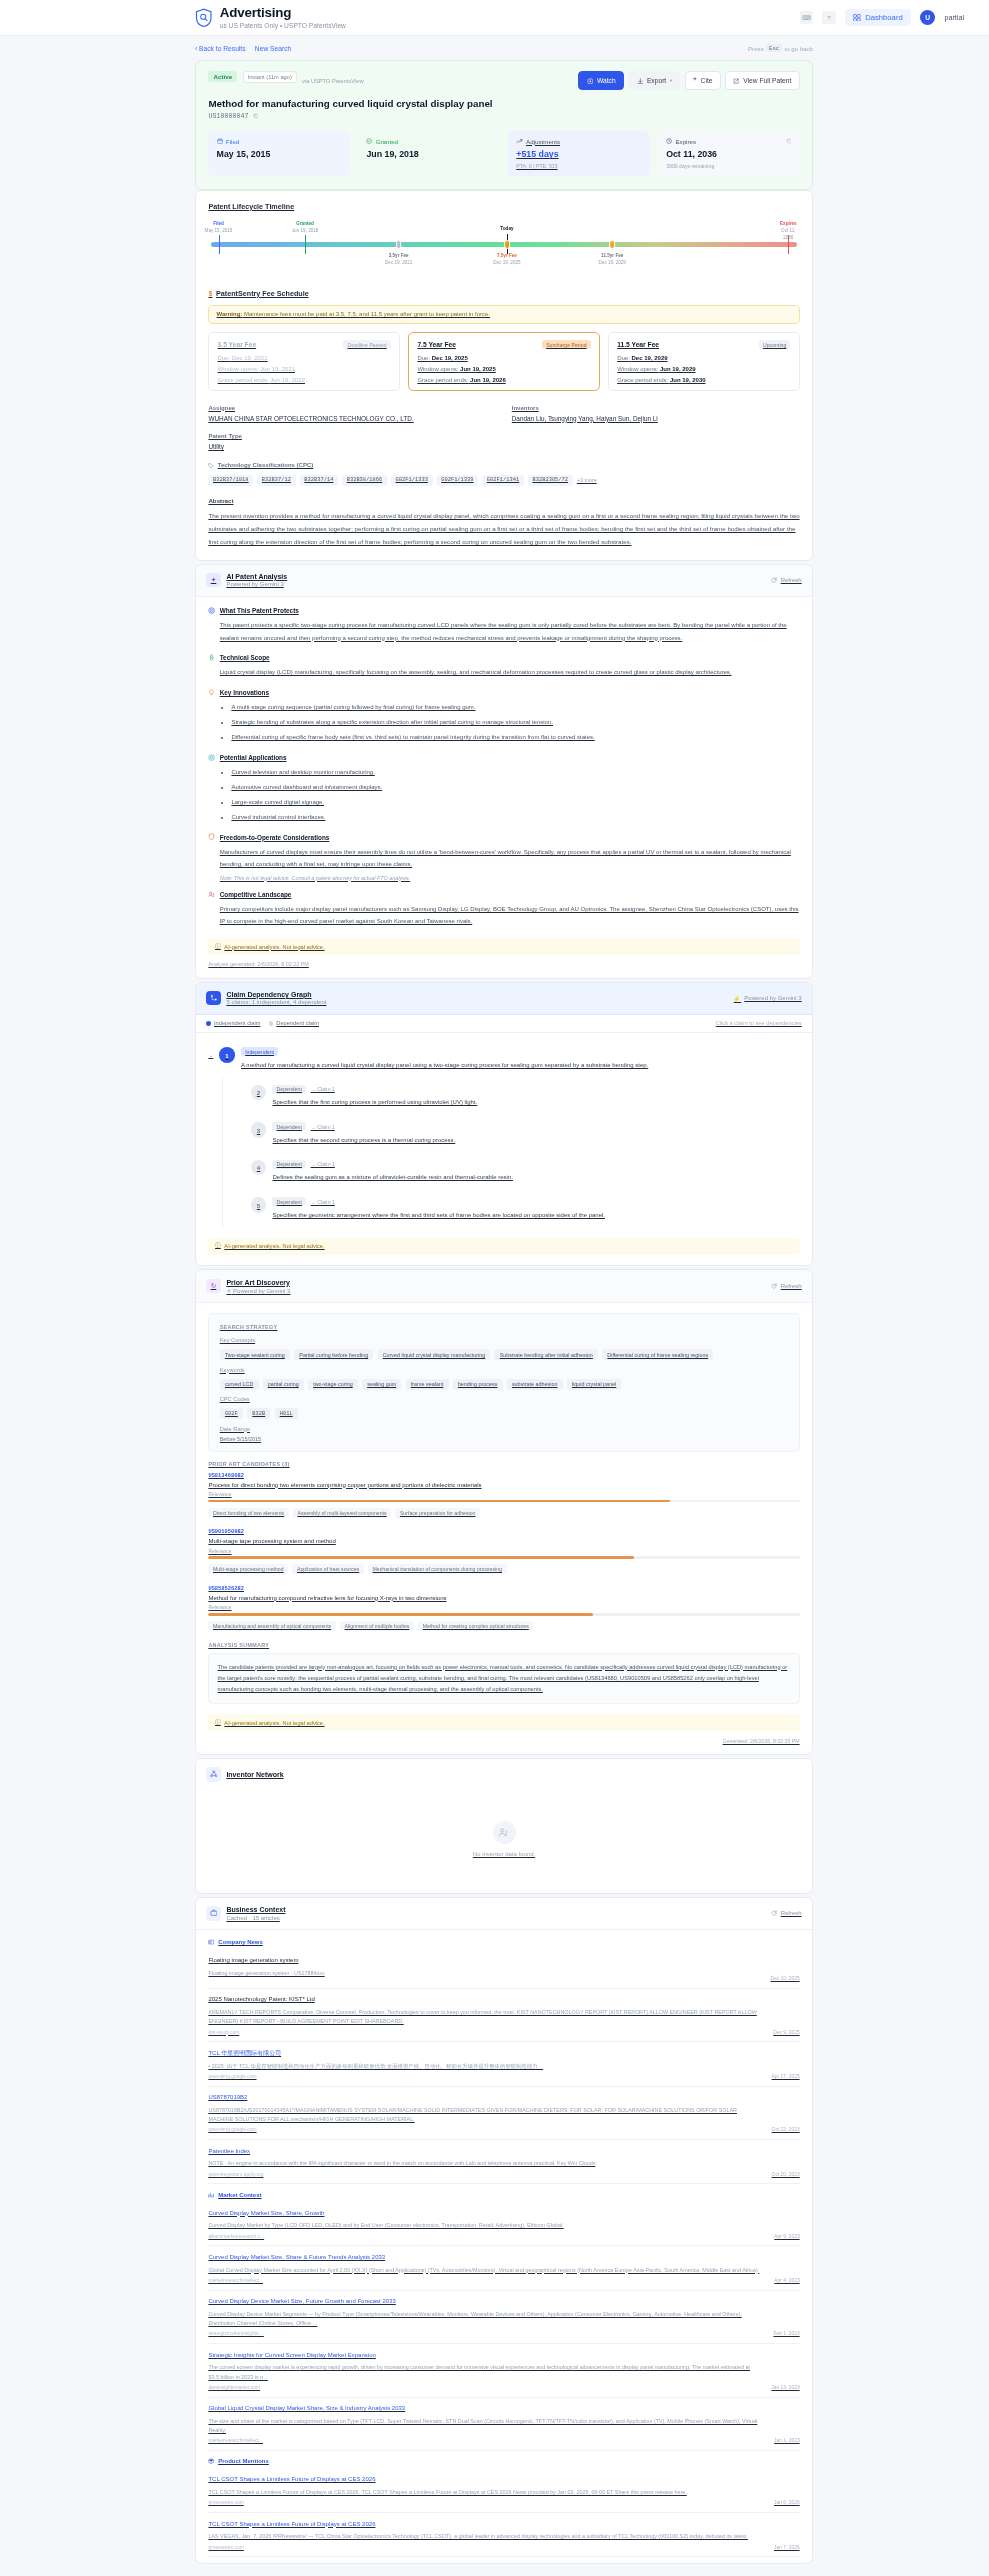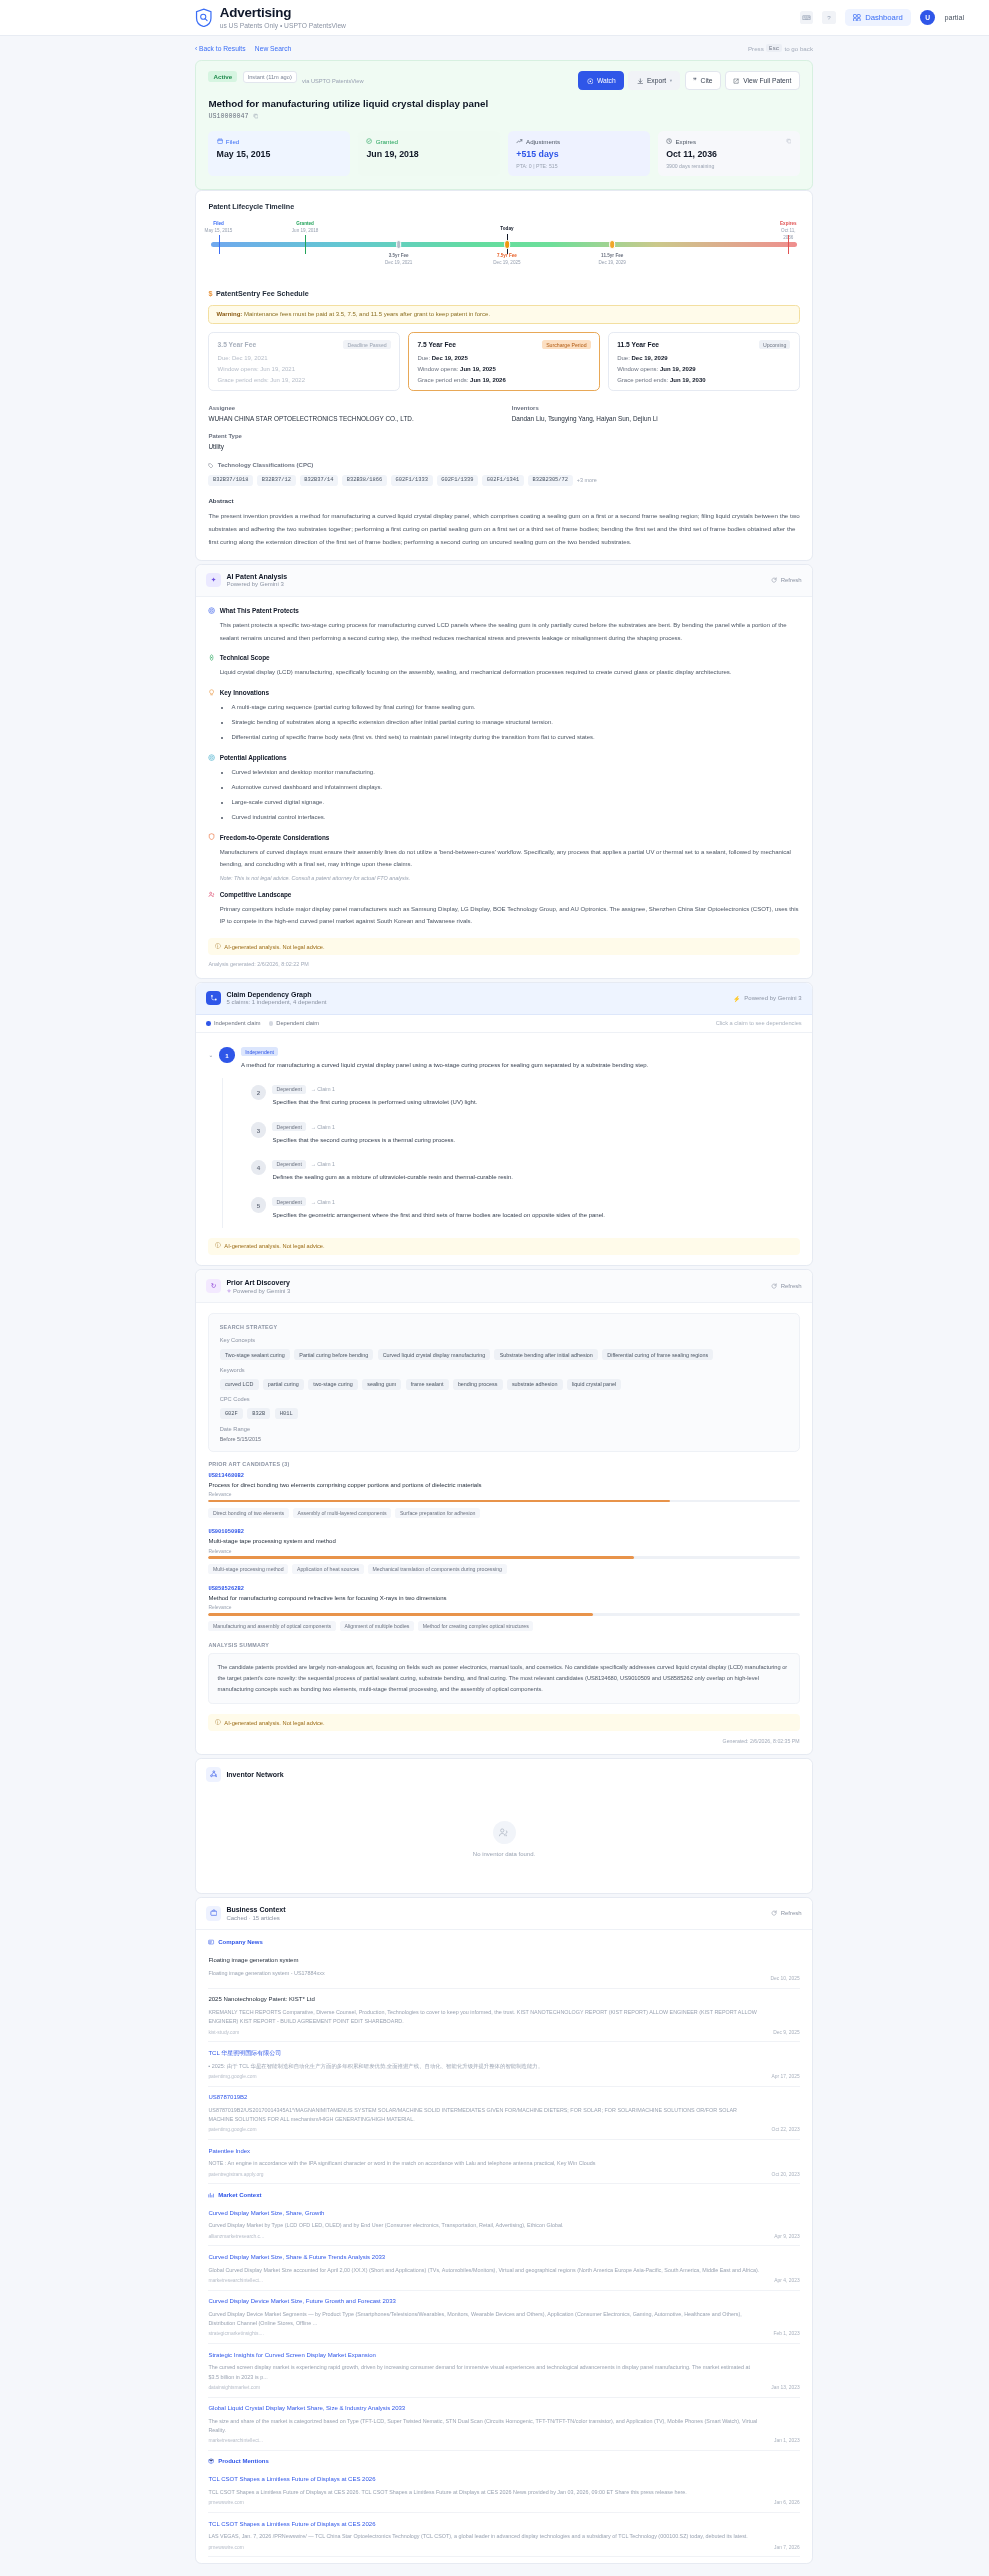--- a/index.html
+++ b/index.html
@@ -20,41 +20,41 @@
 
   
   .subbar{height:24px;display:flex;align-items:center;padding:0 25px;}
   .subbar-inner{margin-left:170px;display:flex;align-items:center;width:618px;}
   .link{color:#3b6ef6;font-size:6.7px;margin-right:9.3px;cursor:pointer;}
   .esc-note{margin-left:auto;font-size:6.2px;color:#a3abba;display:flex;align-items:center;gap:2.6px;}
   .esc-key{background:#eceff5;border-radius:2.1px;padding:0.5px 2.6px;font-family:"Liberation Mono",monospace;font-size:5.7px;color:#6b7280;}
 
   
   .page{width:618px;margin:0 auto 0 195px;}
-  .card{background:#fff;border:0.5px solid #e6eaf2;border-radius:6.2px;margin-bottom:3px;}
+  .card{background:#fff;border:0.5px solid #e6eaf2;border-radius:6.2px;margin-bottom:3px;text-decoration:underline;}
 
   
   .hero{background:#f0fbf3;border:0.5px solid #d7f0e0;border-radius:6.2px;padding:10.3px 12.4px 12.4px;}
   .hero-top{display:flex;align-items:flex-start;}
   .badge-active{background:#d6f5e1;color:#1f8a4c;font-size:6.2px;font-weight:600;border-radius:3.1px;padding:2.1px 5.2px;}
   .pill-instant{border:0.5px solid #e2e6ee;background:#fff;border-radius:3.1px;font-size:5.7px;color:#7b8496;padding:2.1px 4.1px;margin-left:5.2px;}
   .via{font-size:5.7px;color:#99a1b2;margin-left:5.2px;align-self:center;}
   .hero-actions{margin-left:auto;display:flex;gap:4.6px;}
   .btn{border:0.5px solid #e2e6ee;background:#fff;border-radius:4.1px;font-size:6.7px;color:#374151;padding:4.1px 7.2px;display:flex;align-items:center;gap:3.6px;cursor:pointer;}
   .btn.primary{background:#2f56e8;border-color:#2f56e8;color:#fff;}
   .btn.soft{background:#f1f3f7;border-color:#f1f3f7;}
   .hero h2{font-size:9.8px;font-weight:700;color:#111827;margin-top:7.2px;}
   .pnum{font-family:"Liberation Mono",monospace;font-size:6.7px;color:#6b7280;margin-top:3.6px;display:flex;align-items:center;gap:4.1px;}
 
   
   .stats{display:grid;grid-template-columns:repeat(4,1fr);gap:8.2px;margin-top:10.3px;}
   .stat{border-radius:5.2px;padding:7.2px 8.2px;min-height:45px;}
   .stat.blue{background:#eff5ff;}
   .stat.green{background:#effaf2;}
-  .stat.indigo{background:#eef2ff;}
+  .stat.indigo{background:#eef2ff;text-decoration:underline;}
   .stat.grey{background:#f7f8fb;}
   .stat-lab{font-size:6.2px;display:flex;align-items:center;gap:3.1px;}
   .stat-val{font-size:8.8px;font-weight:700;color:#111827;margin-top:4.6px;}
   .stat-val.accent{color:#2f56e8;}
   .stat-sub{font-size:5.2px;color:#9aa3b2;margin-top:3.6px;}
 
   
   .sec{padding:11.3px 12.4px;}
   .sec-h{font-size:7.2px;font-weight:700;color:#1f2937;margin-bottom:10.3px;display:flex;align-items:center;gap:3.6px;}
   .tl{position:relative;height:54px;margin:0 3.1px;}
@@ -242,21 +242,21 @@
           <span>Cite</span>
         </div>
         <div class="btn">
           <svg width="6.2" height="6.2" viewBox="0 0 16 16">
               <path d="M6.5 2.5H2.5v11h11V9.5M9.5 2.5h4v4M13.5 2.5L7 9" fill="none" stroke="#4b5563" stroke-width="1.4" stroke-linecap="round" stroke-linejoin="round"></path>
             </svg>
           <span>View Full Patent</span>
         </div>
       </div>
     </div>
-    <h2>Method for manufacturing utilize liquid crystal display panel</h2>
+    <h2>Method for manufacturing curved liquid crystal display panel</h2>
     <div class="pnum">
       <span>US10000047</span>
       <svg width="5.7" height="5.7" viewBox="0 0 16 16">
           <rect x="5" y="5" width="9" height="9" rx="1.5" fill="none" stroke="#9aa3b2" stroke-width="1.4"></rect>
           <path d="M11 3.5H3.5a1 1 0 00-1 1V11" fill="none" stroke="#9aa3b2" stroke-width="1.4"></path>
         </svg>
     </div>
 
     <div class="stats">
       <div class="stat blue">

